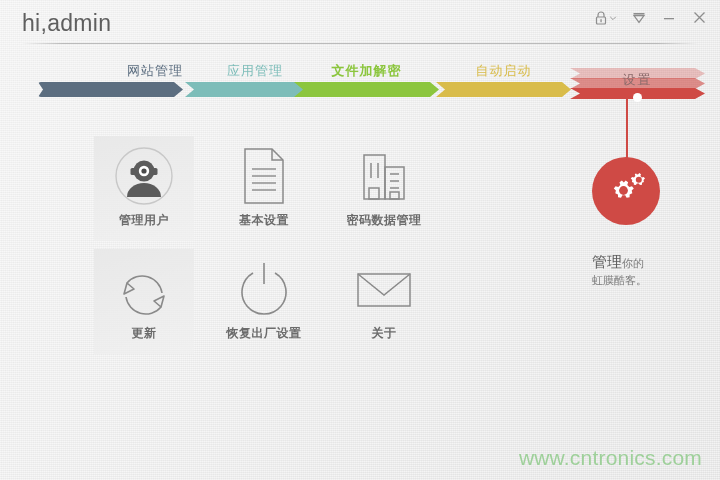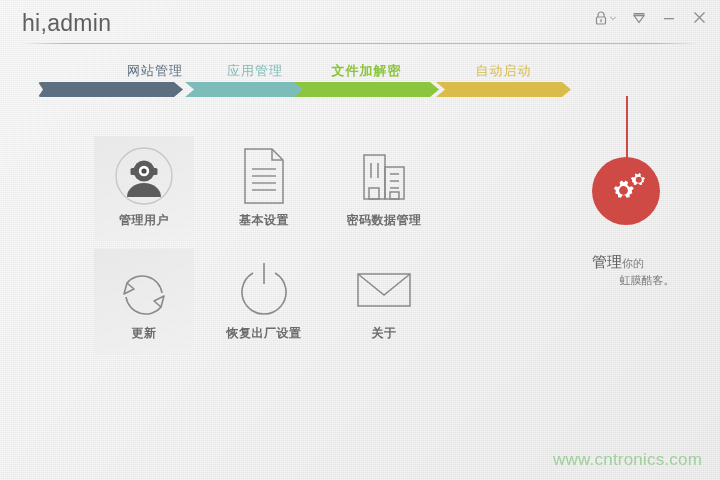--- a/index.html
+++ b/index.html
@@ -221,29 +221,28 @@
     color: #6f6f6f;
   }
   .side-line { white-space: nowrap; }
   .st-big {
     font-size: 15px;
     color: #5d5d5d;
   }
   .st-small {
     font-size: 11px;
     color: #7b7b7b;
-    text-align: center;
   }
 
   
   .watermark {
     position: absolute;
     right: 18px;
     bottom: 10px;
-    font-size: 17px;
+    font-size: 21px;
     color: #9ed09a;
     letter-spacing: 0.2px;
     z-index: 3;
   }
 </style>
 </head>
 <body>
 
 <div id="app">
 
@@ -301,20 +300,27 @@
     <div class="nav-item" style="left:264px;width:145px;">
       <div class="chev" style="background:#8cc63e;"></div>
       <div class="nav-label" style="color:#8cc63e;font-weight:bold;">文件加解密</div>
     </div>
 
     <div class="nav-item" style="left:406px;width:135px;">
       <div class="chev" style="background:#d9bc4a;"></div>
       <div class="nav-label" style="color:#d9bc4a;">自动启动</div>
     </div>
 
+    <div class="nav-active" style="left:540px;width:135px;">
+      <div class="layer l1" style="background:#cf4a45;"></div>
+      <div class="layer l2" style="background:#cf4a45;"></div>
+      <div class="layer l3" style="background:#cf4a45;"></div>
+      <div class="active-label">设置</div>
+      <div class="active-dot"></div>
+    </div>
 
   </div>
 
   <div class="connector"></div>
 
   <div class="grid">
 
     <div class="tile shaded">
       <div class="tile-icon">
         <svg width="62" height="62" viewBox="0 0 62 62">

